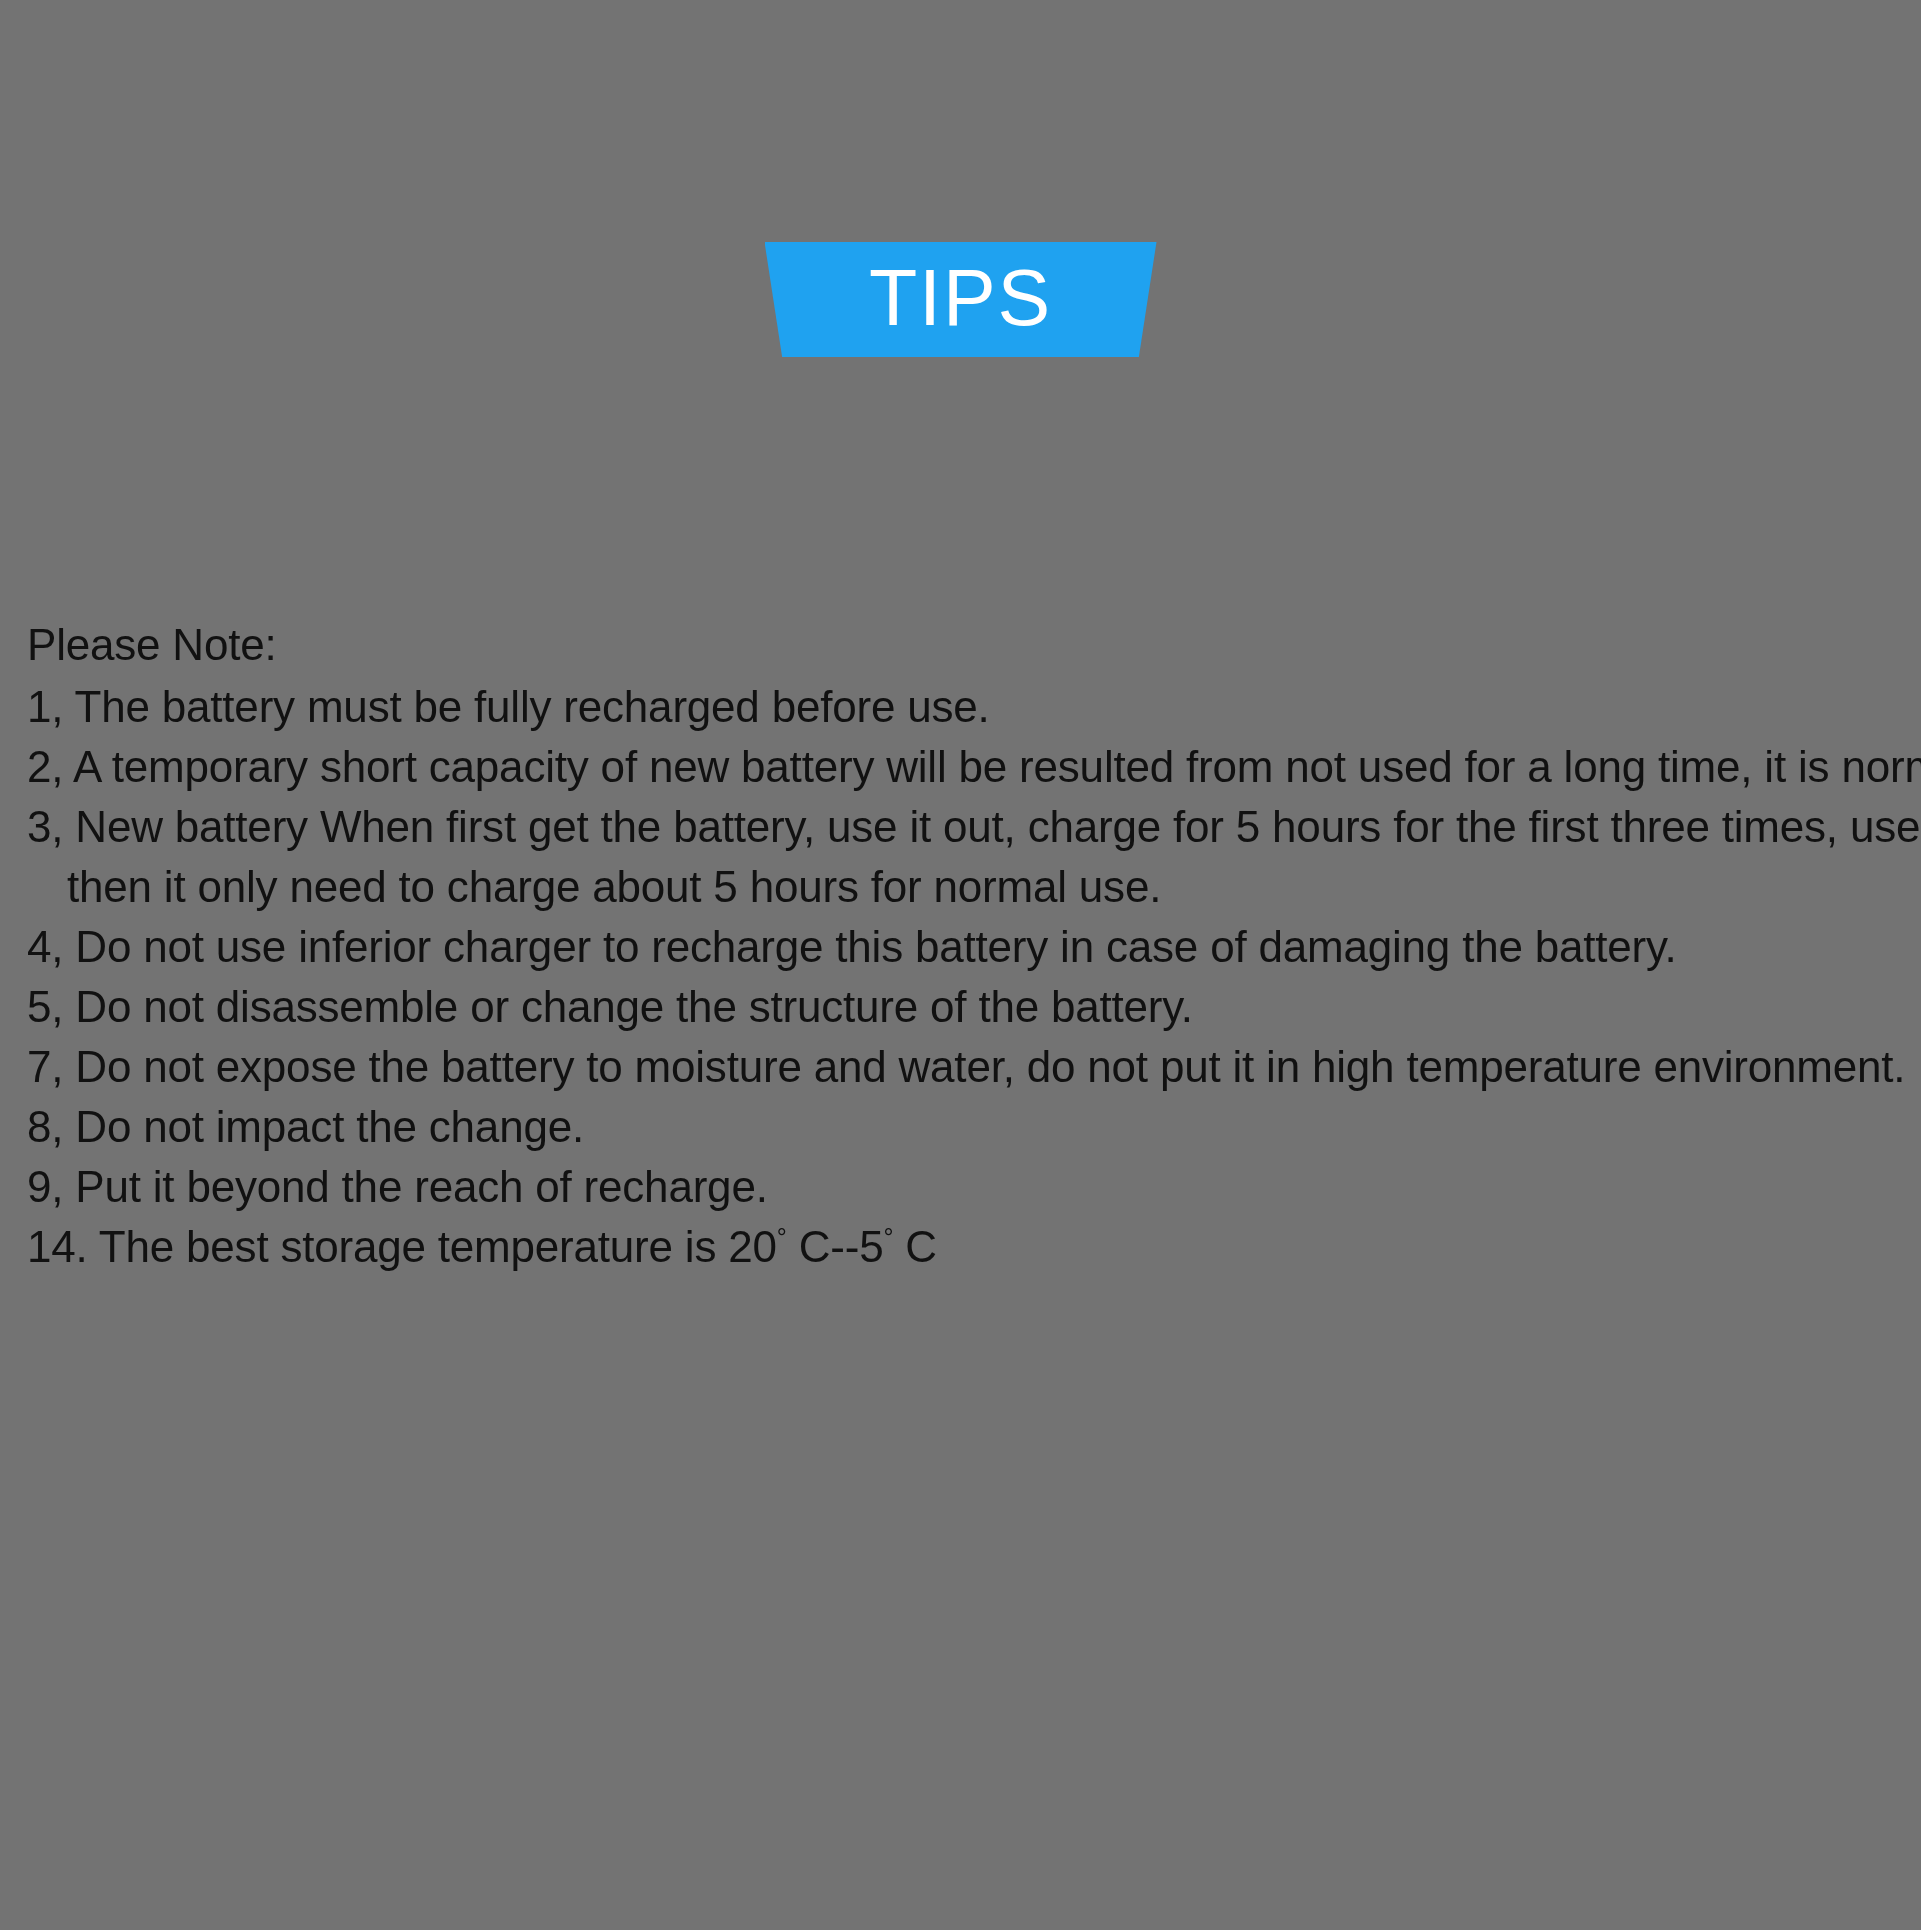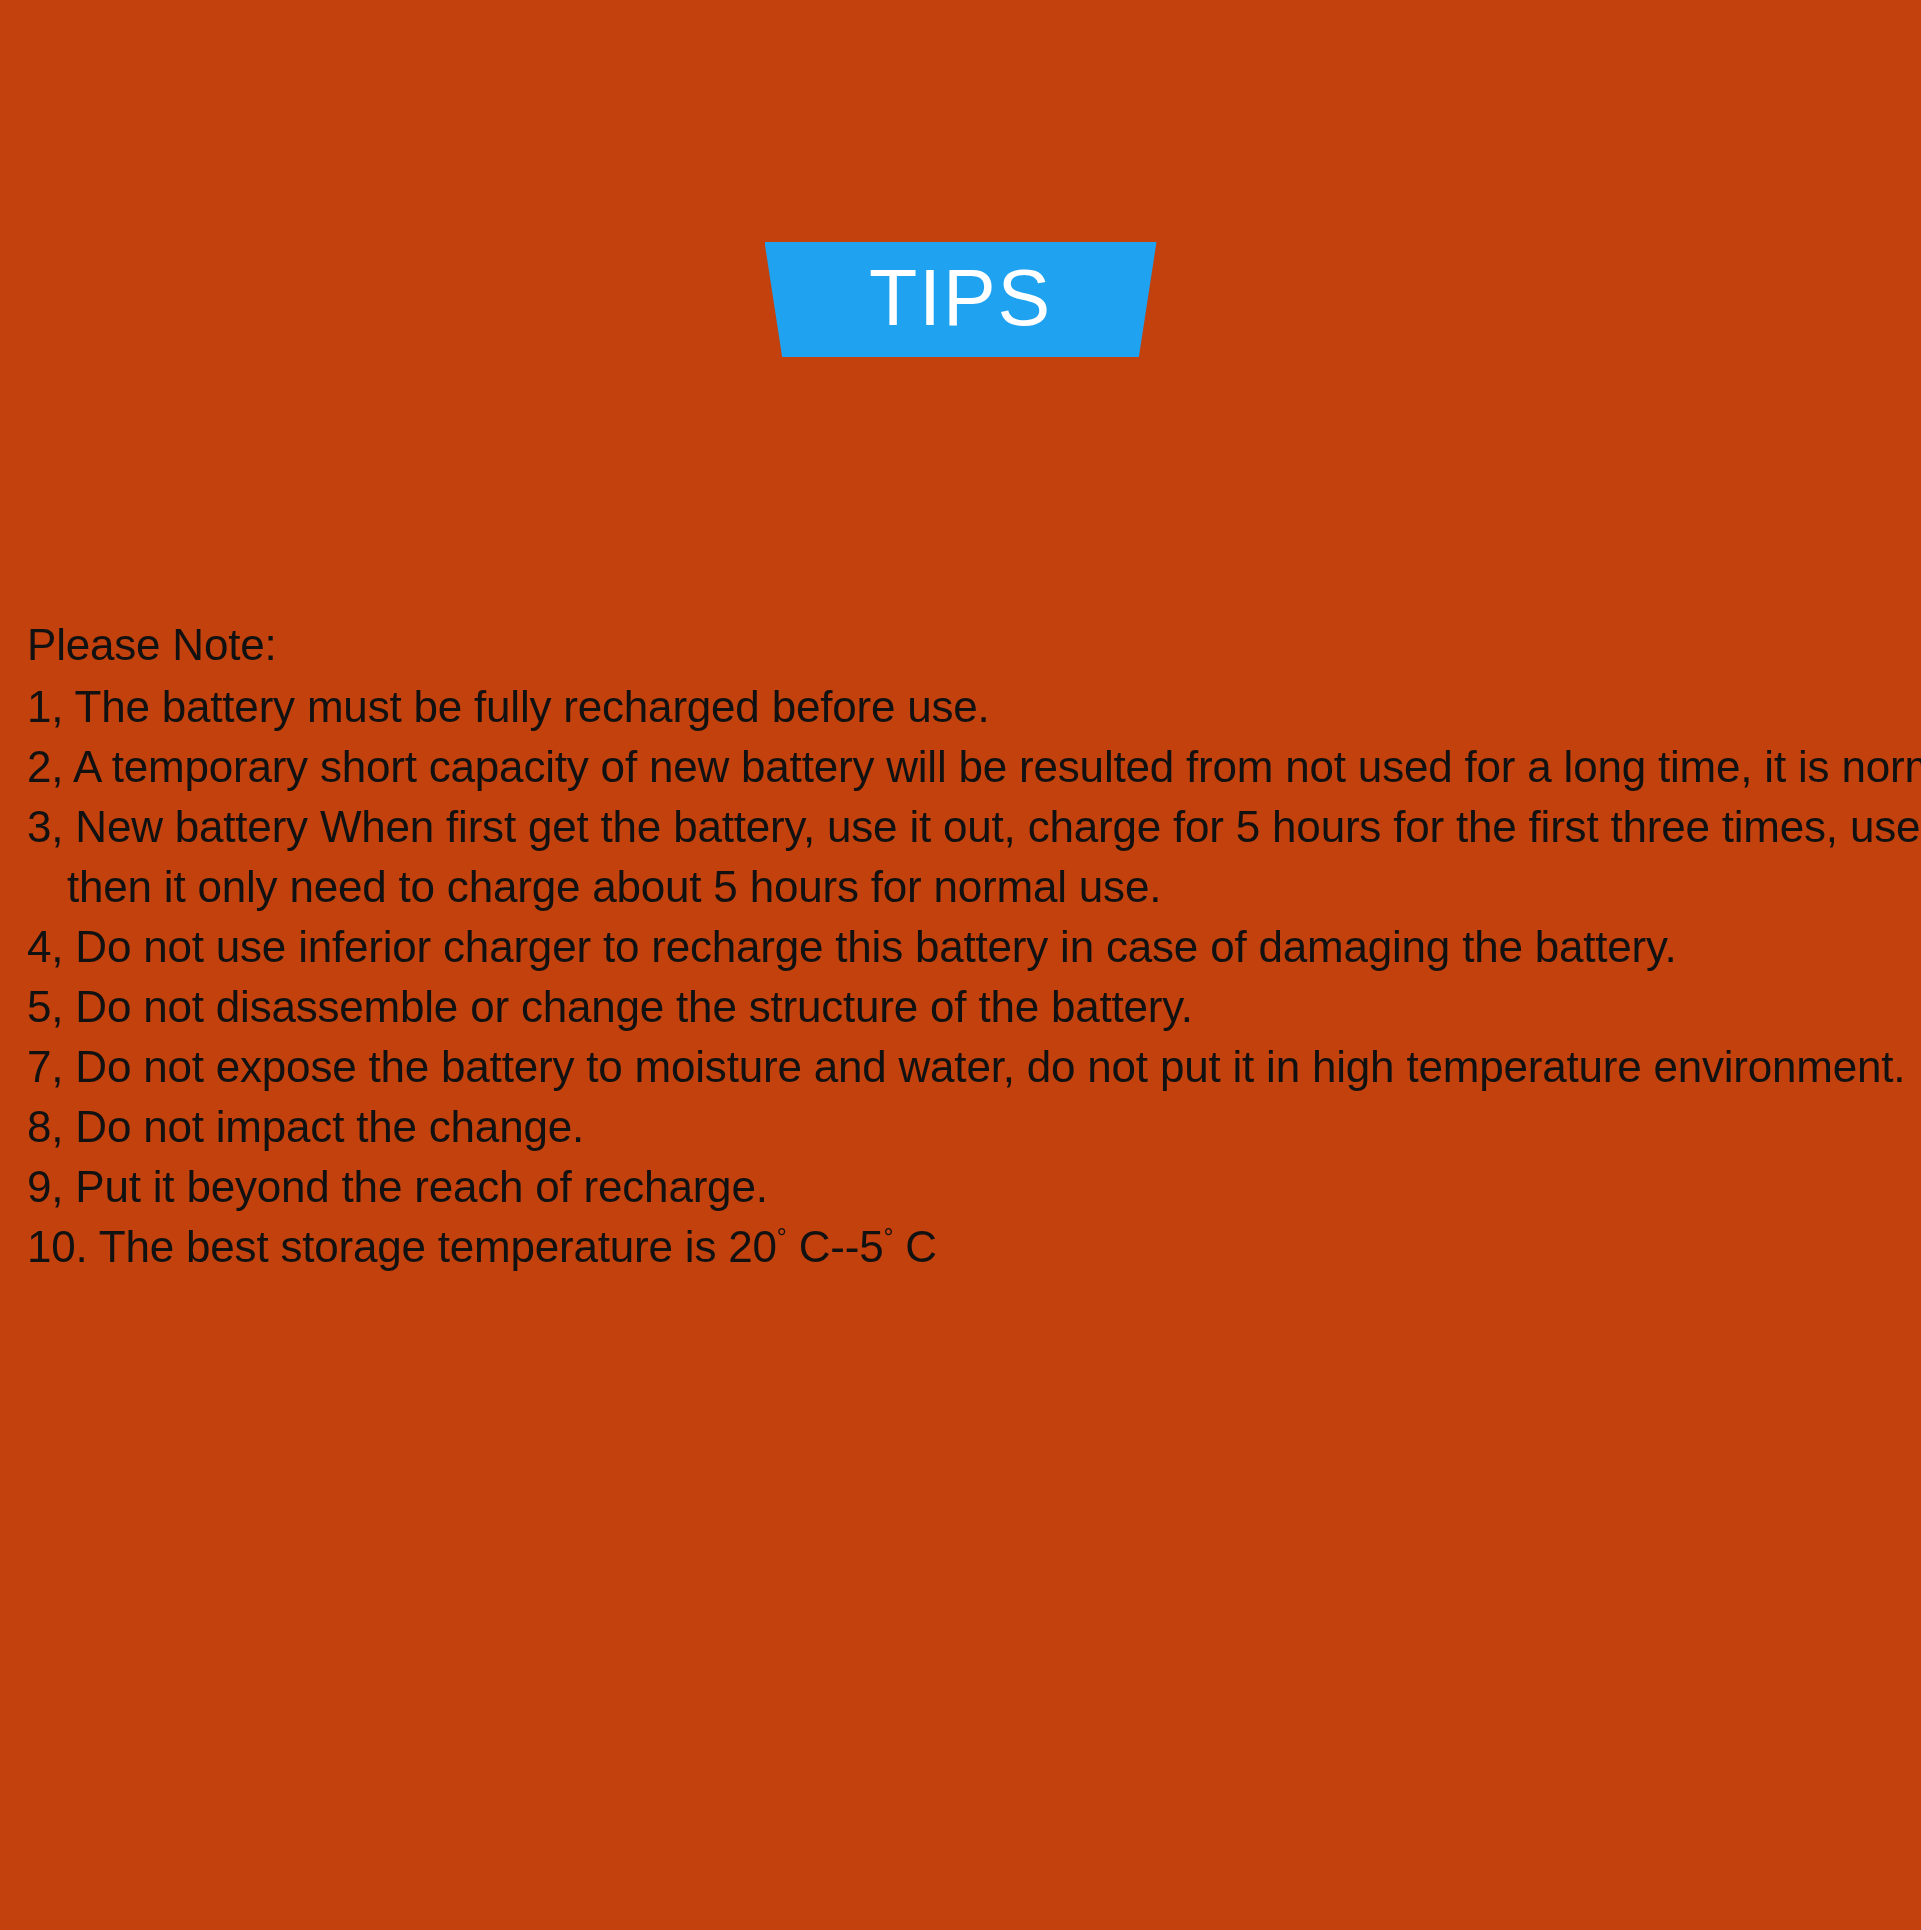--- a/index.html
+++ b/index.html
@@ -12,21 +12,21 @@
     height: 1931px;
     font-family: "Liberation Sans", sans-serif;
     color: #111111;
     position: relative;
     overflow: hidden;
   }
 
   .page {
     position: absolute;
     inset: 0;
-    background: #c2410c;
+    background: #737373;
   }
 
   
   .banner-wrap {
     position: absolute;
     top: 242px;
     left: 0;
     width: 100%;
     display: flex;
     justify-content: center;
@@ -101,17 +101,17 @@
     <div class="note-line heading">Please Note:</div>
     <div class="note-line">1, The battery must be fully recharged before use.</div>
     <div class="note-line">2, A temporary short capacity of new battery will be resulted from not used for a long time, it is normal,</div>
     <div class="note-line">3, New battery When first get the battery, use it out, charge for 5 hours for the first three times, use it out again,</div>
     <div class="note-line indent">then it only need to charge about 5 hours for normal use.</div>
     <div class="note-line">4, Do not use inferior charger to recharge this battery in case of damaging the battery.</div>
     <div class="note-line">5, Do not disassemble or change the structure of the battery.</div>
     <div class="note-line">7, Do not expose the battery to moisture and water, do not put it in high temperature environment.</div>
     <div class="note-line">8, Do not impact the change.</div>
     <div class="note-line">9, Put it beyond the reach of recharge.</div>
-    <div class="note-line"><span>10. The best storage temperature is 20</span><span class="deg">°</span><span> C--5</span><span class="deg">°</span><span> C</span></div>
+    <div class="note-line"><span>14. The best storage temperature is 20</span><span class="deg">°</span><span> C--5</span><span class="deg">°</span><span> C</span></div>
   </div>
 
 </div>
 
 
 </body></html>

